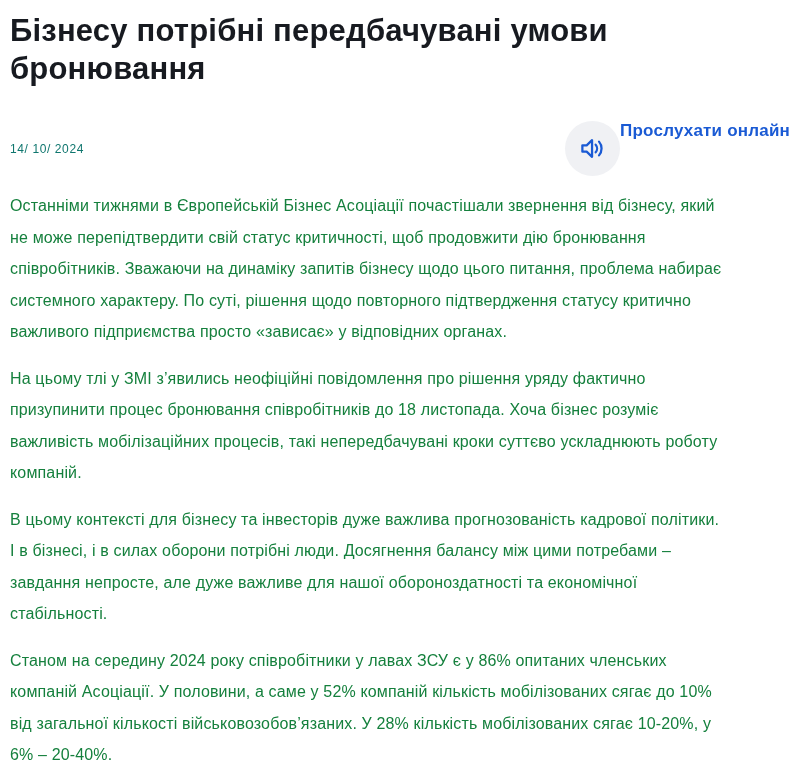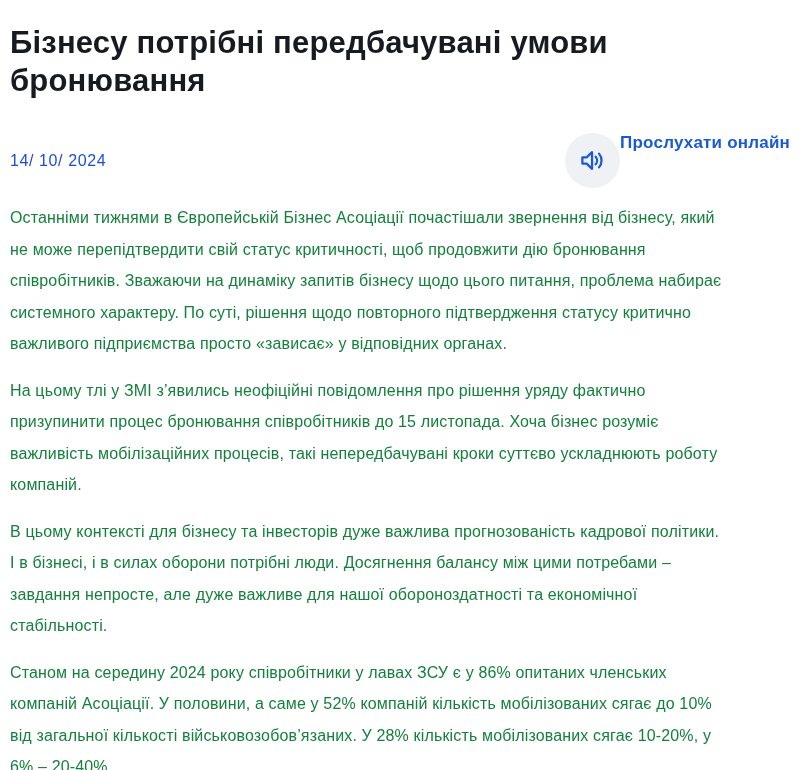--- a/index.html
+++ b/index.html
@@ -6,40 +6,40 @@
   html, body { background: #ffffff; }
   body {
     width: 805px;
     height: 770px;
     overflow: hidden;
     font-family: "Liberation Sans", "DejaVu Sans", sans-serif;
   }
   .page {
     width: 805px;
     height: 728px;
-    padding: 24px 10px 0 10px;
+    padding: 12px 10px 0 10px;
   }
   h1.article-title {
     font-size: 31px;
     line-height: 38px;
     font-weight: 700;
     color: #171a20;
     letter-spacing: 0.2px;
     white-space: pre-line;
   }
   .meta-row {
     margin-top: 33px;
     height: 55px;
     display: flex;
     align-items: center;
     justify-content: space-between;
   }
   .article-date {
-    font-size: 16px;
-    color: #1d4ed8;
+    font-size: 12px;
+    color: #0f766e;
     letter-spacing: 0.6px;
   }
   .listen {
     display: flex;
     align-items: flex-start;
     cursor: pointer;
     text-decoration: none;
     padding-right: 5px;
   }
   .listen-circle {
@@ -92,21 +92,21 @@
     </a>
   </div>
 
   <div class="article-body">
     <p>Останніми тижнями в Європейській Бізнес Асоціації почастішали звернення від бізнесу, який
 не може перепідтвердити свій статус критичності, щоб продовжити дію бронювання
 співробітників. Зважаючи на динаміку запитів бізнесу щодо цього питання, проблема набирає
 системного характеру. По суті, рішення щодо повторного підтвердження статусу критично
 важливого підприємства просто «зависає» у відповідних органах.</p>
     <p>На цьому тлі у ЗМІ з’явились неофіційні повідомлення про рішення уряду фактично
-призупинити процес бронювання співробітників до 15 листопада. Хоча бізнес розуміє
+призупинити процес бронювання співробітників до 18 листопада. Хоча бізнес розуміє
 важливість мобілізаційних процесів, такі непередбачувані кроки суттєво ускладнюють роботу
 компаній.</p>
     <p>В цьому контексті для бізнесу та інвесторів дуже важлива прогнозованість кадрової політики.
 І в бізнесі, і в силах оборони потрібні люди. Досягнення балансу між цими потребами –
 завдання непросте, але дуже важливе для нашої обороноздатності та економічної
 стабільності.</p>
     <p>Станом на середину 2024 року співробітники у лавах ЗСУ є у 86% опитаних членських
 компаній Асоціації. У половини, а саме у 52% компаній кількість мобілізованих сягає до 10%
 від загальної кількості військовозобов’язаних. У 28% кількість мобілізованих сягає 10-20%, у
 6% – 20-40%.</p>

